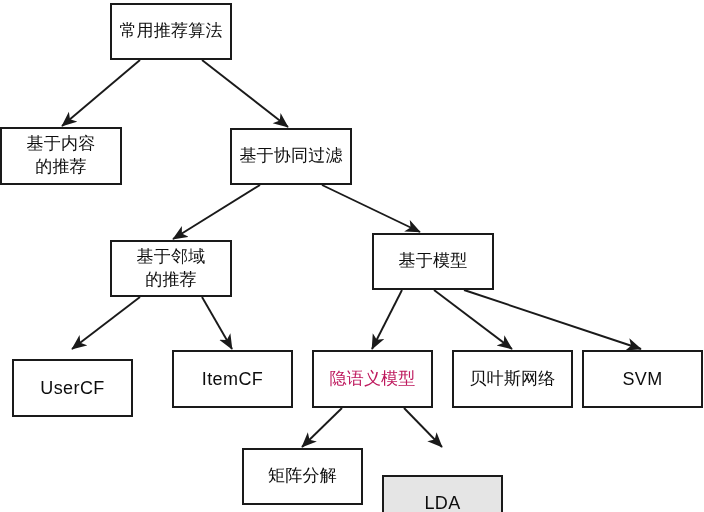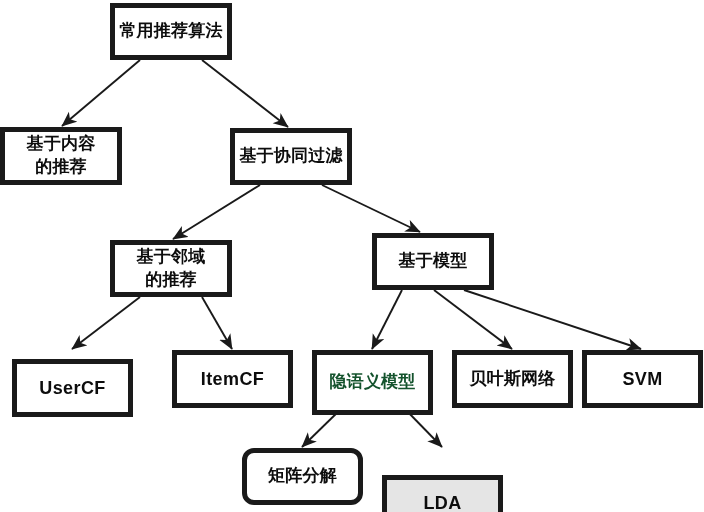--- a/index.html
+++ b/index.html
@@ -20,32 +20,31 @@
     left: 0;
     top: 0;
     width: 704px;
     height: 512px;
     pointer-events: none;
   }
   .node {
     position: absolute;
     box-sizing: border-box;
     background: #ffffff;
-    border: 5px solid #8b5cf6;
+    border: 2px solid #8b5cf6;
     display: flex;
     align-items: center;
     justify-content: center;
     text-align: center;
     color: #0d0d0d;
     font-size: 17px;
     line-height: 1.35;
     letter-spacing: 0.2px;
     white-space: pre-line;
     z-index: 2;
-    font-weight: bold;
   }
   .node.latin {
     font-size: 18px;
     letter-spacing: 0.4px;
   }
 </style>
 </head>
 <body>
 
 <div id="canvas">
@@ -72,19 +71,19 @@
   <div id="nodes">
       <div class="node" style="left: 110px; top: 3px; width: 122px; height: 57px; border-color: rgb(26, 26, 26); background: rgb(255, 255, 255); color: rgb(13, 13, 13);">常用推荐算法</div>
       <div class="node" style="left: 0px; top: 127px; width: 122px; height: 58px; border-color: rgb(26, 26, 26); background: rgb(255, 255, 255); color: rgb(13, 13, 13);">基于内容
 的推荐</div>
       <div class="node" style="left: 230px; top: 128px; width: 122px; height: 57px; border-color: rgb(26, 26, 26); background: rgb(255, 255, 255); color: rgb(13, 13, 13);">基于协同过滤</div>
       <div class="node" style="left: 110px; top: 240px; width: 122px; height: 57px; border-color: rgb(26, 26, 26); background: rgb(255, 255, 255); color: rgb(13, 13, 13);">基于邻域
 的推荐</div>
       <div class="node" style="left: 372px; top: 233px; width: 122px; height: 57px; border-color: rgb(26, 26, 26); background: rgb(255, 255, 255); color: rgb(13, 13, 13); text-align: right;">基于模型</div>
       <div class="node latin" style="left: 12px; top: 350px; width: 121px; height: 58px; border-color: rgb(26, 26, 26); background: rgb(255, 255, 255); color: rgb(13, 13, 13); margin-top: 9px;">UserCF</div>
       <div class="node latin" style="left: 172px; top: 350px; width: 121px; height: 58px; border-color: rgb(26, 26, 26); background: rgb(255, 255, 255); color: rgb(13, 13, 13);">ItemCF</div>
-      <div class="node" style="left: 312px; top: 350px; width: 121px; height: 65px; border-color: rgb(26, 26, 26); background: rgb(255, 255, 255); color: #14532d;">隐语义模型</div>
+      <div class="node" style="left: 312px; top: 350px; width: 121px; height: 58px; border-color: rgb(26, 26, 26); background: rgb(255, 255, 255); color: #be185d;">隐语义模型</div>
       <div class="node" style="left: 452px; top: 350px; width: 121px; height: 58px; border-color: rgb(26, 26, 26); background: rgb(255, 255, 255); color: rgb(13, 13, 13);">贝叶斯网络</div>
       <div class="node latin" style="left: 582px; top: 350px; width: 121px; height: 58px; border-color: rgb(26, 26, 26); background: rgb(255, 255, 255); color: rgb(13, 13, 13);">SVM</div>
-      <div class="node" style="left: 242px; top: 448px; width: 121px; height: 57px; border-color: rgb(26, 26, 26); background: rgb(255, 255, 255); color: rgb(13, 13, 13); border-radius: 12px;">矩阵分解</div>
+      <div class="node" style="left: 242px; top: 448px; width: 121px; height: 57px; border-color: rgb(26, 26, 26); background: rgb(255, 255, 255); color: rgb(13, 13, 13);">矩阵分解</div>
       <div class="node latin" style="left: 382px; top: 448px; width: 121px; height: 57px; border-color: rgb(26, 26, 26); background: #e5e5e5; color: rgb(13, 13, 13); margin-top: 27px;">LDA</div>
     </div>
 </div>
 
 </body></html>

